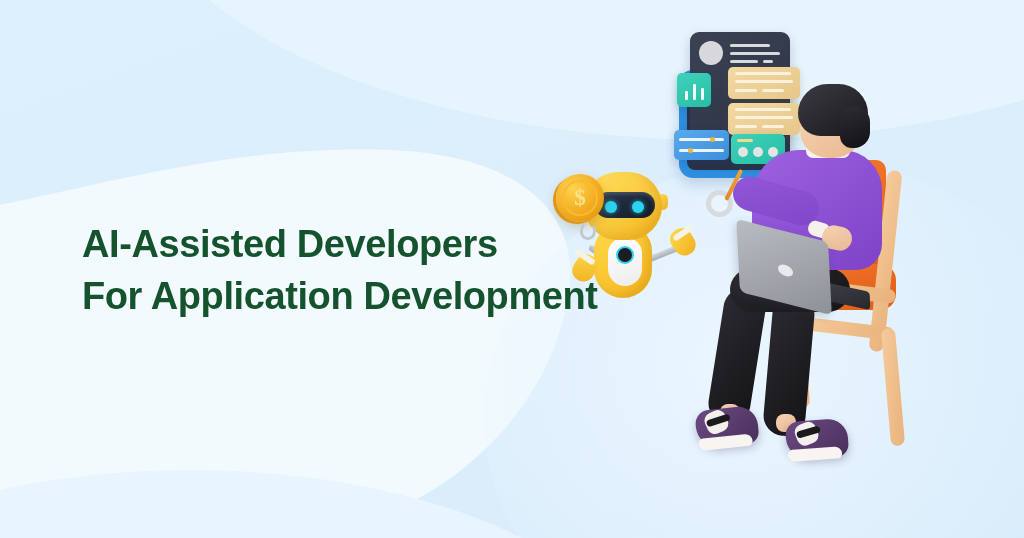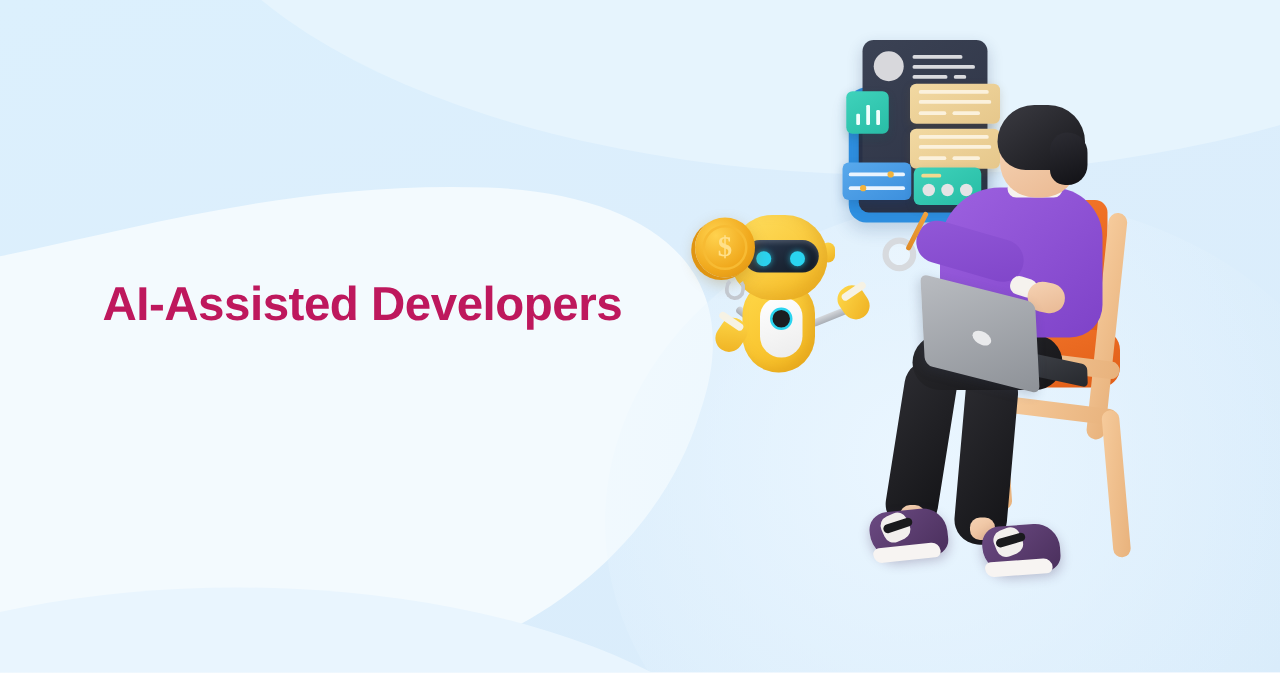--- a/index.html
+++ b/index.html
@@ -66,21 +66,21 @@
     left: 82px;
     top: 218px;
     width: 540px;
     z-index: 20;
   }
   .headline-line {
     display: block;
     font-size: 38px;
     line-height: 52px;
     font-weight: 700;
-    color: #be185d;
+    color: #14532d;
     letter-spacing: -0.4px;
     white-space: nowrap;
   }
 
   
   .illustration {
     position: absolute;
     left: 0;
     top: 0;
     width: 1024px;
@@ -585,20 +585,21 @@
   <div class="bg-base"></div>
   <div class="bg-arc-top"></div>
   <svg class="bg-wave-main" viewBox="0 0 1024 538" preserveAspectRatio="none">
     <path d="M0,205 C120,180 240,145 390,150 C520,155 600,215 560,330 C530,430 430,520 300,538 L0,538 Z" fill="#f3fafe"></path>
   </svg>
   <div class="bg-wave-bottom"></div>
   <div class="bg-glow-right"></div>
 
   <div class="headline">
     <span class="headline-line">AI-Assisted Developers</span>
+    <span class="headline-line">For Application Development</span>
   </div>
 
   <div class="illustration">
 
     <div class="card-stack">
       <div class="cs-blue-frame"></div>
 
       <div class="cs-dark-card">
         <div class="cs-avatar"></div>
         <div class="cs-line" style="left:40px;top:12px;width:40px;"></div>

